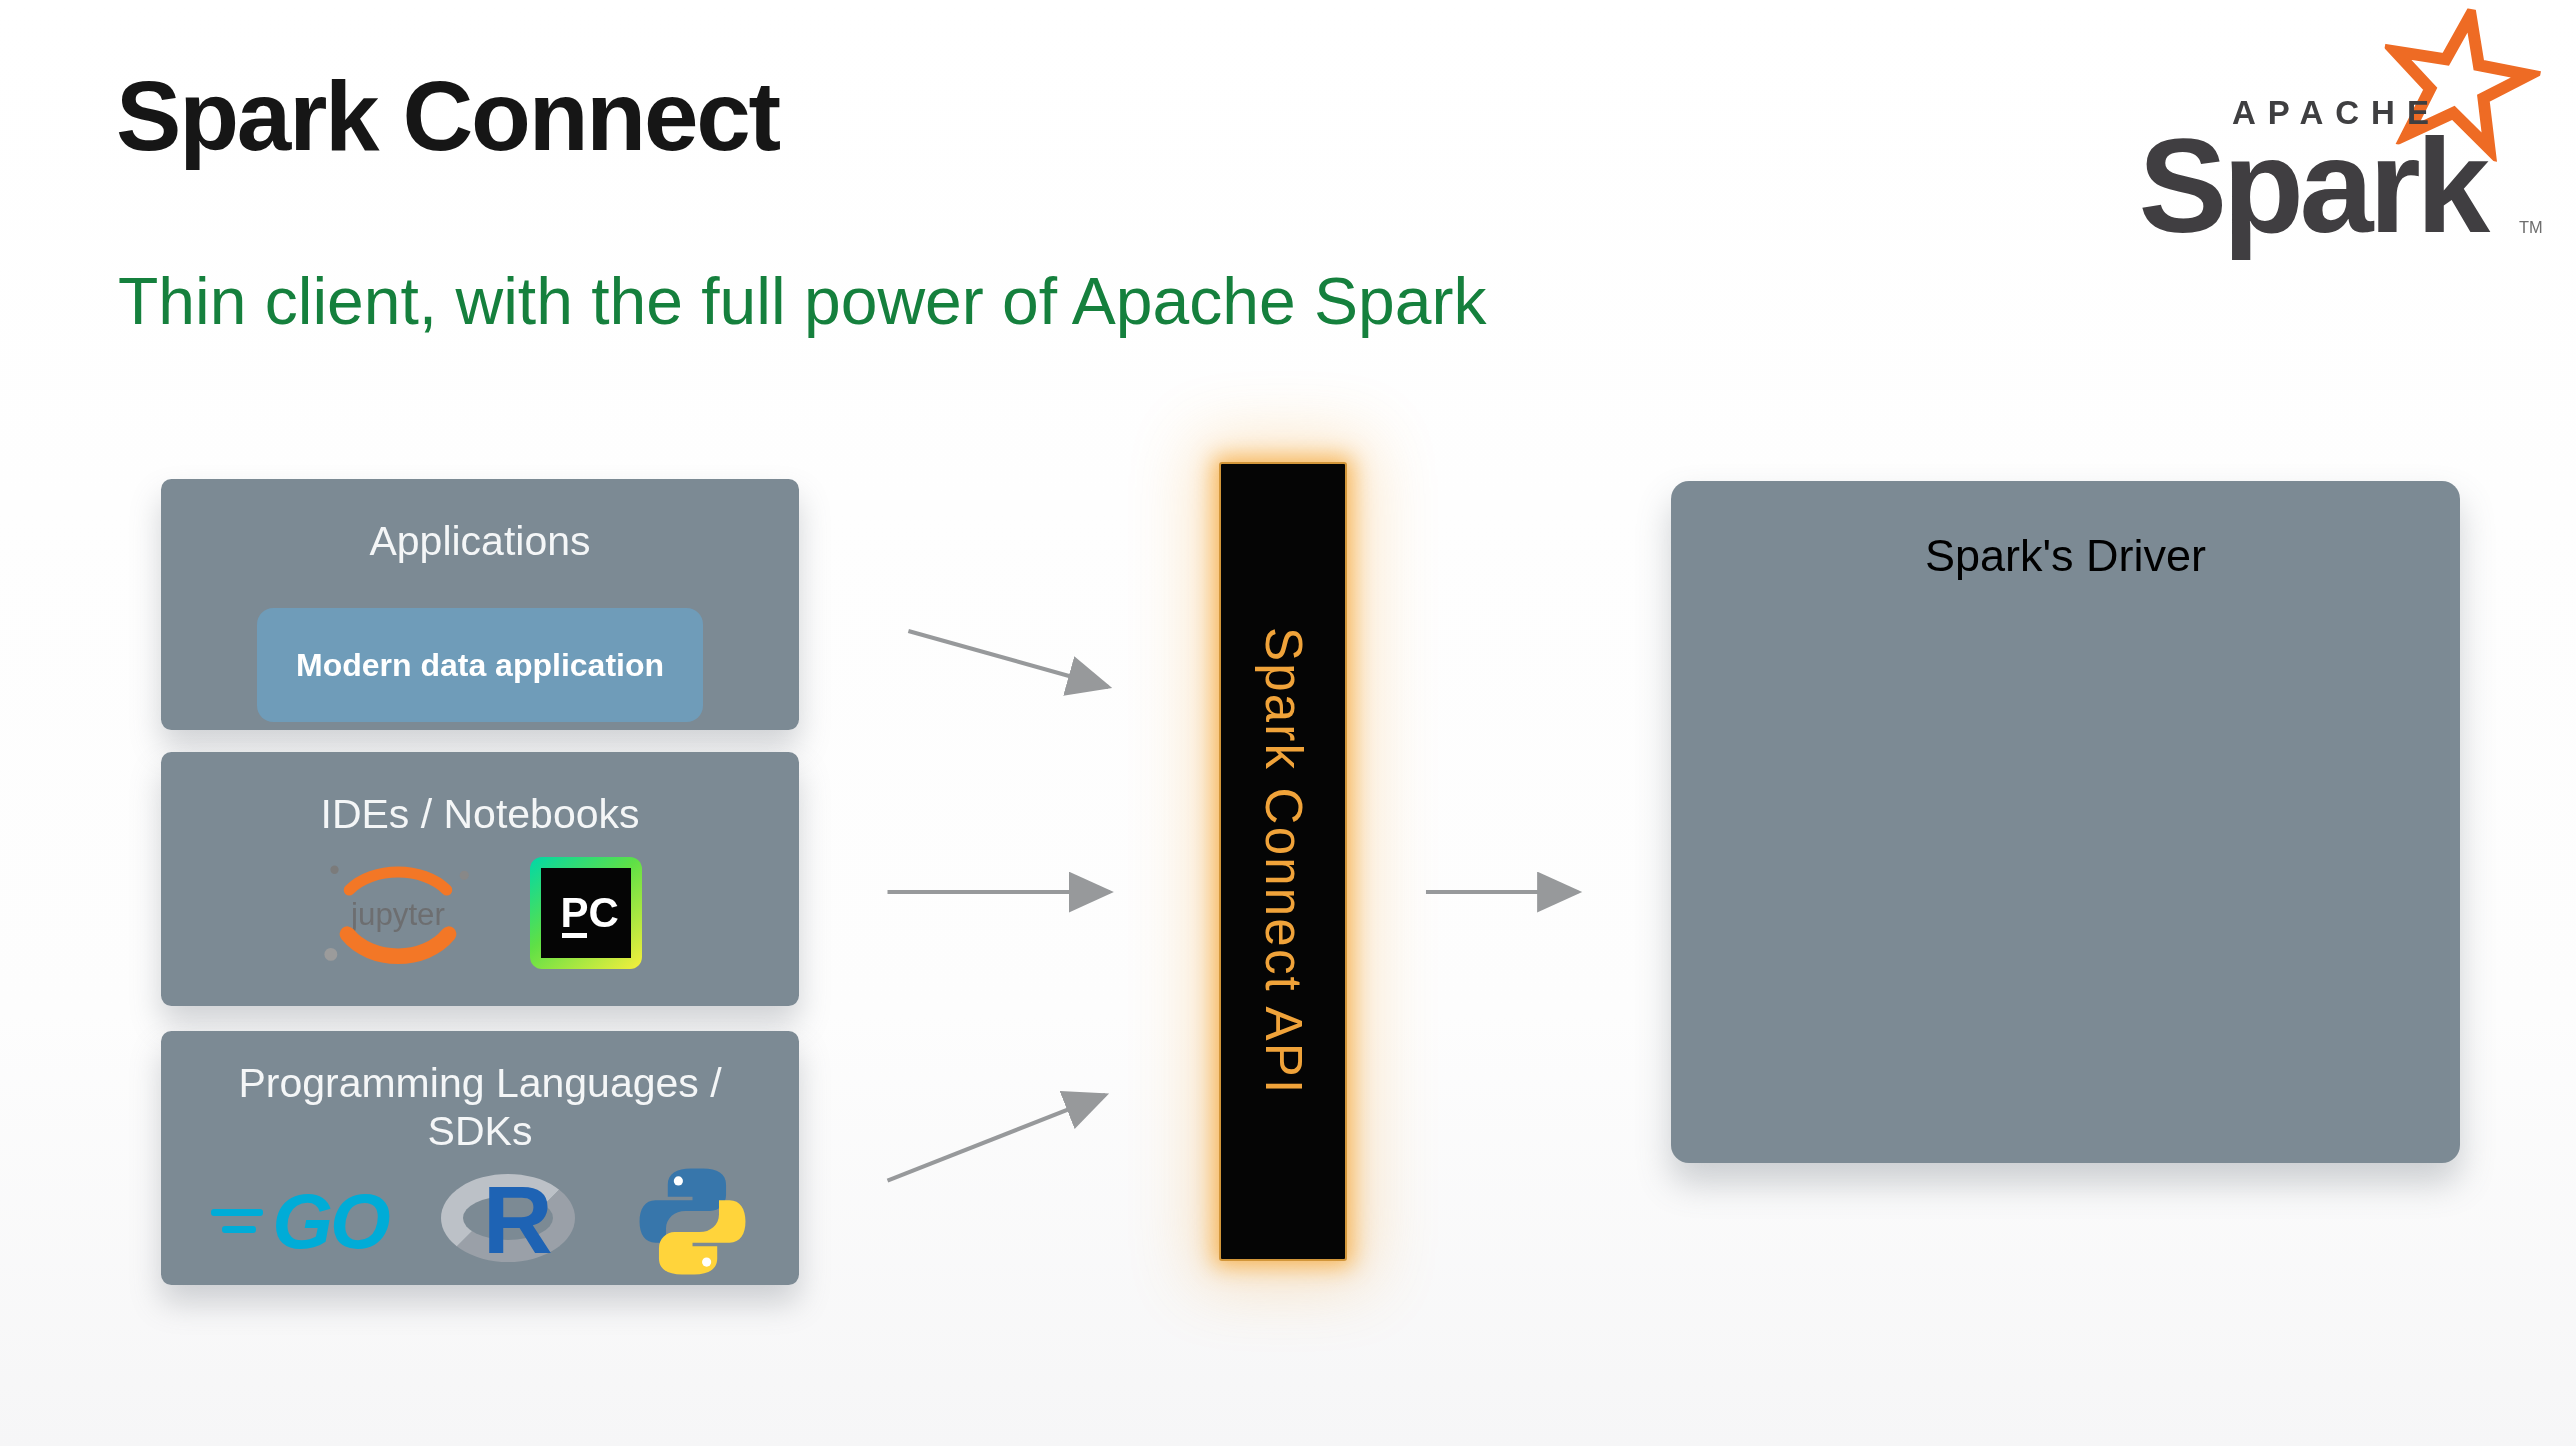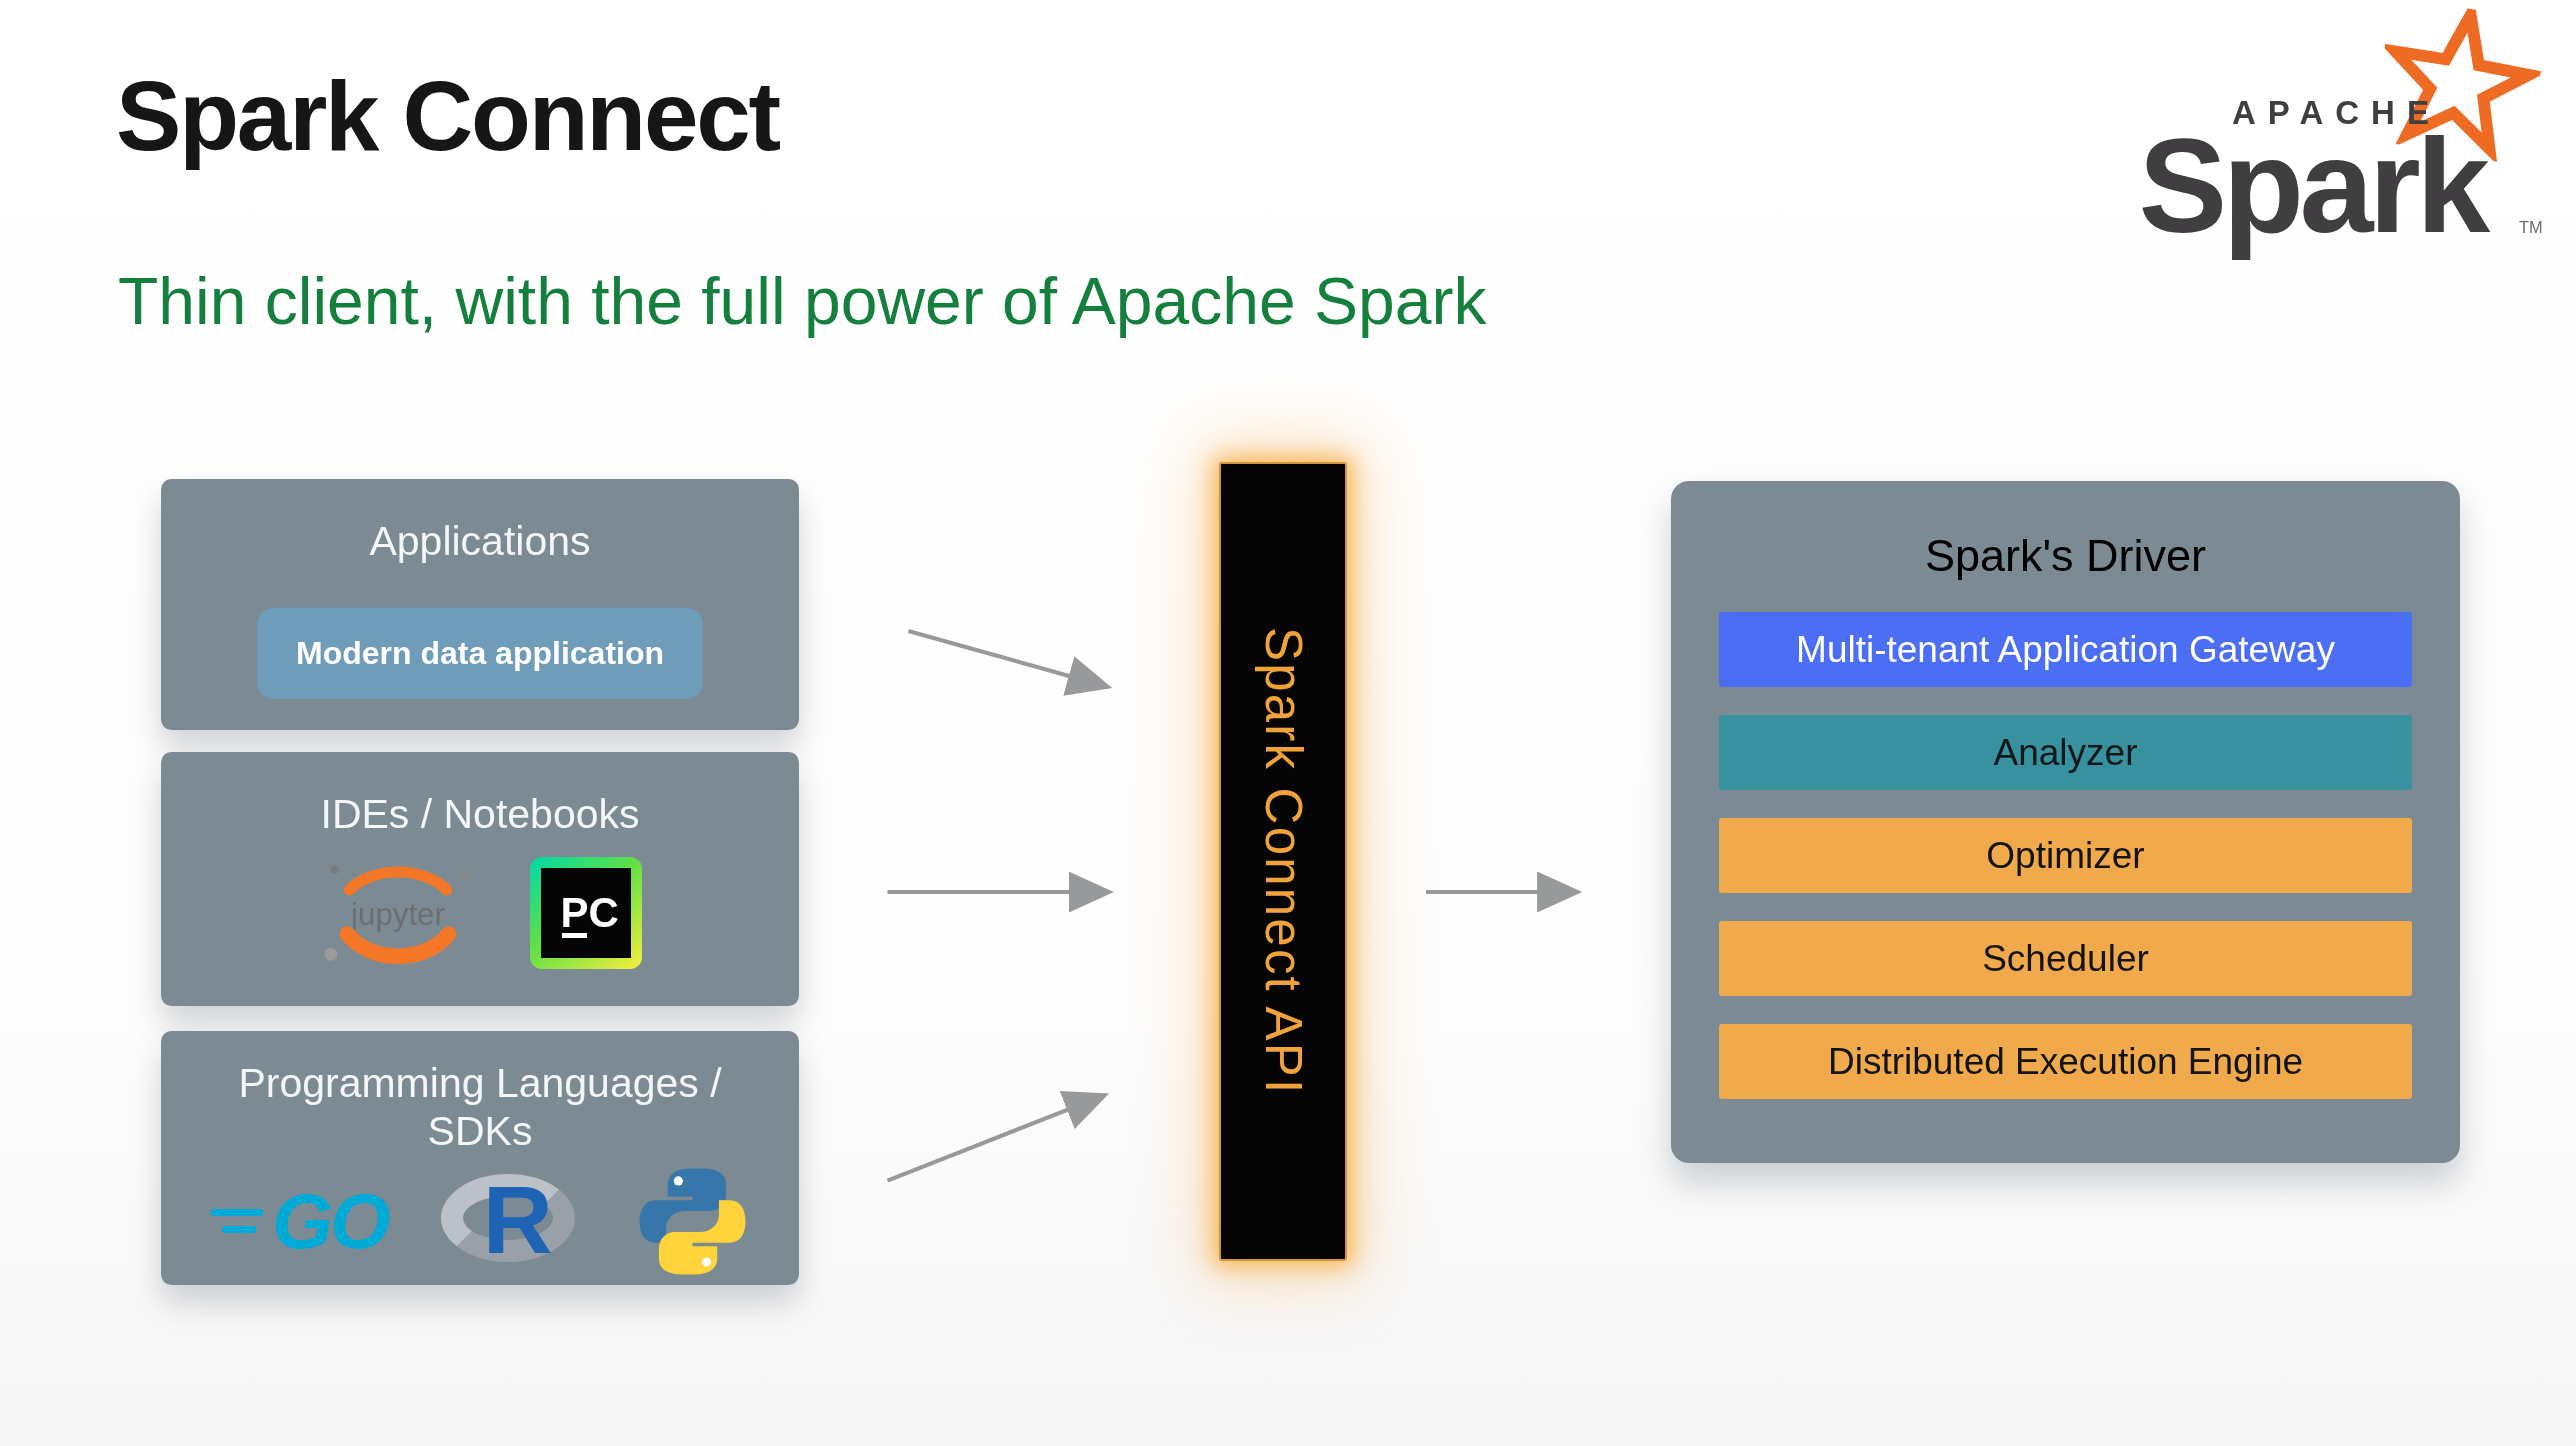--- a/index.html
+++ b/index.html
@@ -44,21 +44,21 @@
   .src-box-1 { top:462px;  height:251px; }
   .src-box-2 { top:735px;  height:254px; }
   .src-box-3 { top:1014px; height:254px; }
   .src-title {
     margin-top:39px; text-align:center;
     font-size:41px; font-weight:500; color:#f4f6f7;
   }
   .src-box-3 .src-title { margin-top:28px; width:522px; line-height:1.18; }
 
   .chip {
-    margin-top:43px; width:446px; height:91px; border-radius:16.4px;
+    margin-top:43px; width:446px; height:114px; border-radius:16.4px;
     background:#6f9cb9; display:flex; align-items:center; justify-content:center;
     font-size:32px; font-weight:700; color:#ffffff;
   }
 
   .ide-row  { display:flex; align-items:center; justify-content:center; gap:52px; margin-top:6px; }
   .lang-row { display:flex; align-items:center; justify-content:center; gap:53px; margin-top:9px; }
 
   
   .jupyter-text { font-family:"Liberation Sans", sans-serif; }
 
@@ -176,27 +176,20 @@
       </svg>
     </div>
   </div>
 
   <div class="api-bar">
     <div class="api-label">Spark Connect API</div>
   </div>
 
   <div class="driver-box">
     <div class="drv-title">Spark's Driver</div>
-    <div class="drv-rows">
-      <div class="drv-row" style="background: rgb(76, 110, 245); color: rgb(255, 255, 255);">Multi-tenant Application Gateway</div>
-      <div class="drv-row" style="background: rgb(56, 145, 159); color: rgb(16, 24, 26);">Analyzer</div>
-      <div class="drv-row" style="background: rgb(240, 170, 76); color: rgb(19, 19, 19);">Optimizer</div>
-      <div class="drv-row" style="background: rgb(240, 170, 76); color: rgb(19, 19, 19);">Scheduler</div>
-      <div class="drv-row" style="background: rgb(240, 170, 76); color: rgb(19, 19, 19);">Distributed Execution Engine</div>
-    </div>
   </div>
 
   <svg class="arrows" viewBox="0 0 3454 1940">
     <defs>
       <marker id="arr" markerWidth="14" markerHeight="14" refX="10" refY="5" orient="auto">
         <path d="M0 0 L11 5 L0 10 Z" fill="#97999b"></path>
       </marker>
     </defs>
     <line x1="1218" y1="846" x2="1486" y2="921" stroke="#97999b" stroke-width="5.5" marker-end="url(#arr)"></line>
     <line x1="1190" y1="1196" x2="1488" y2="1196" stroke="#97999b" stroke-width="5.5" marker-end="url(#arr)"></line>

